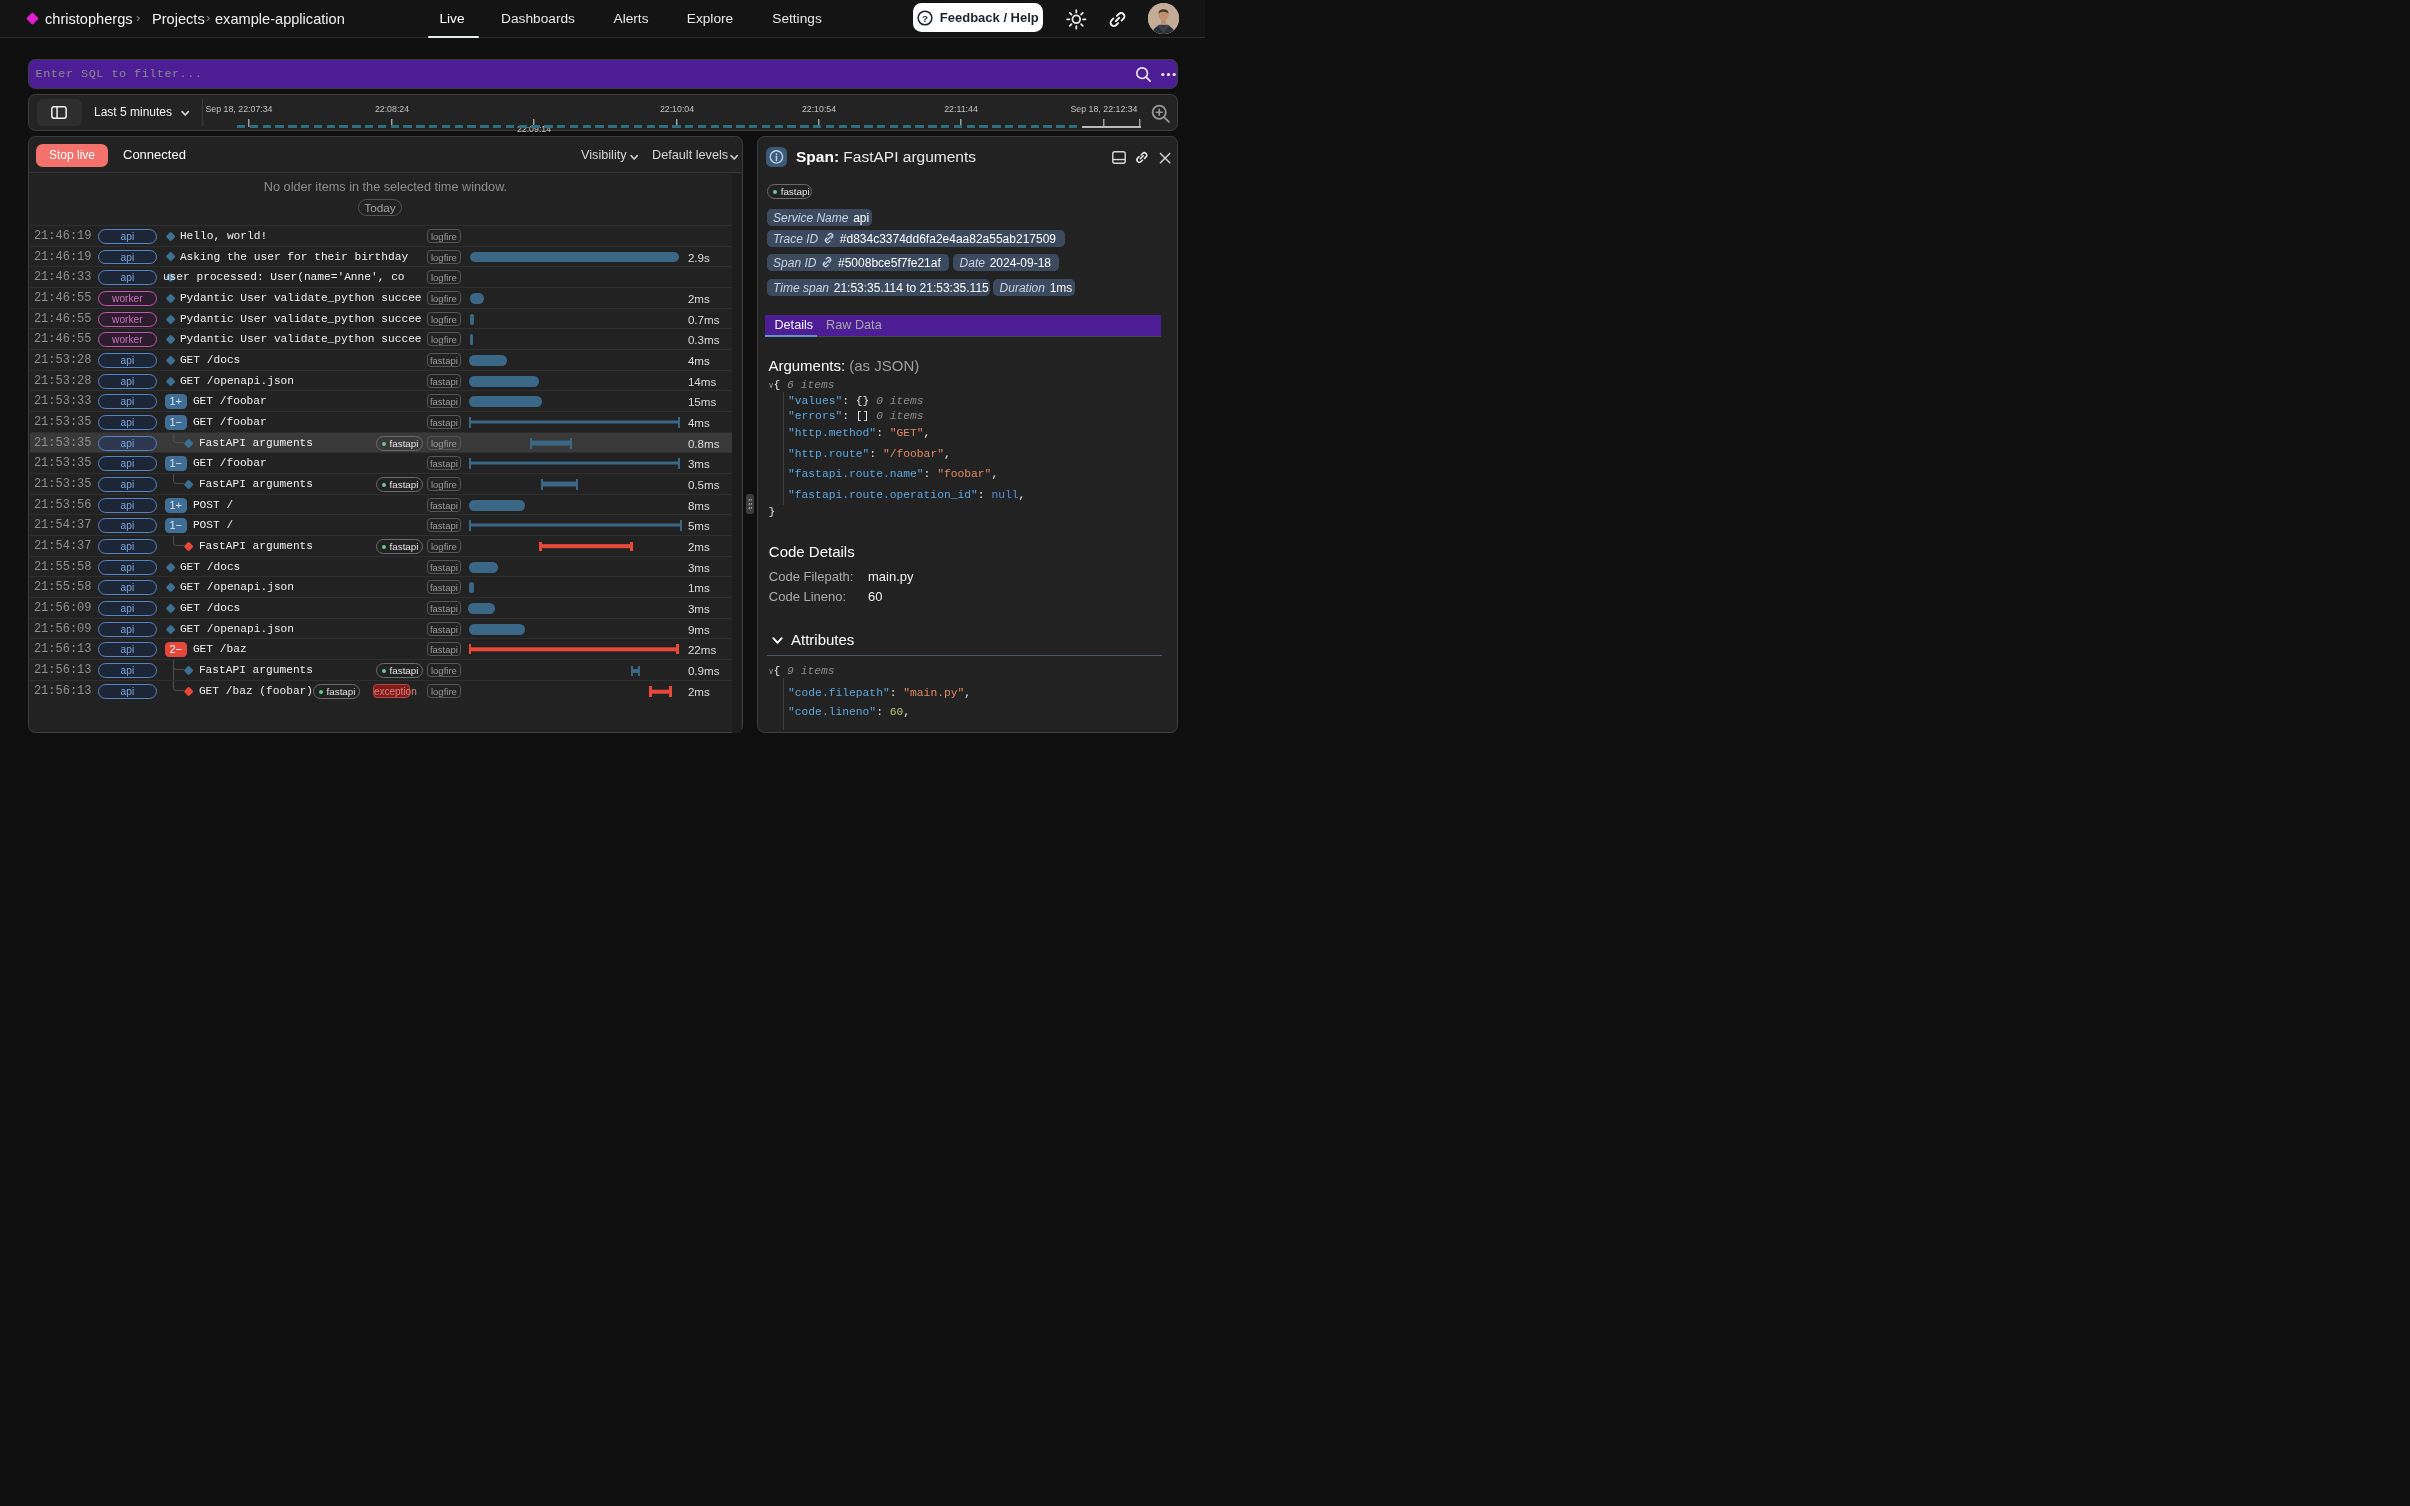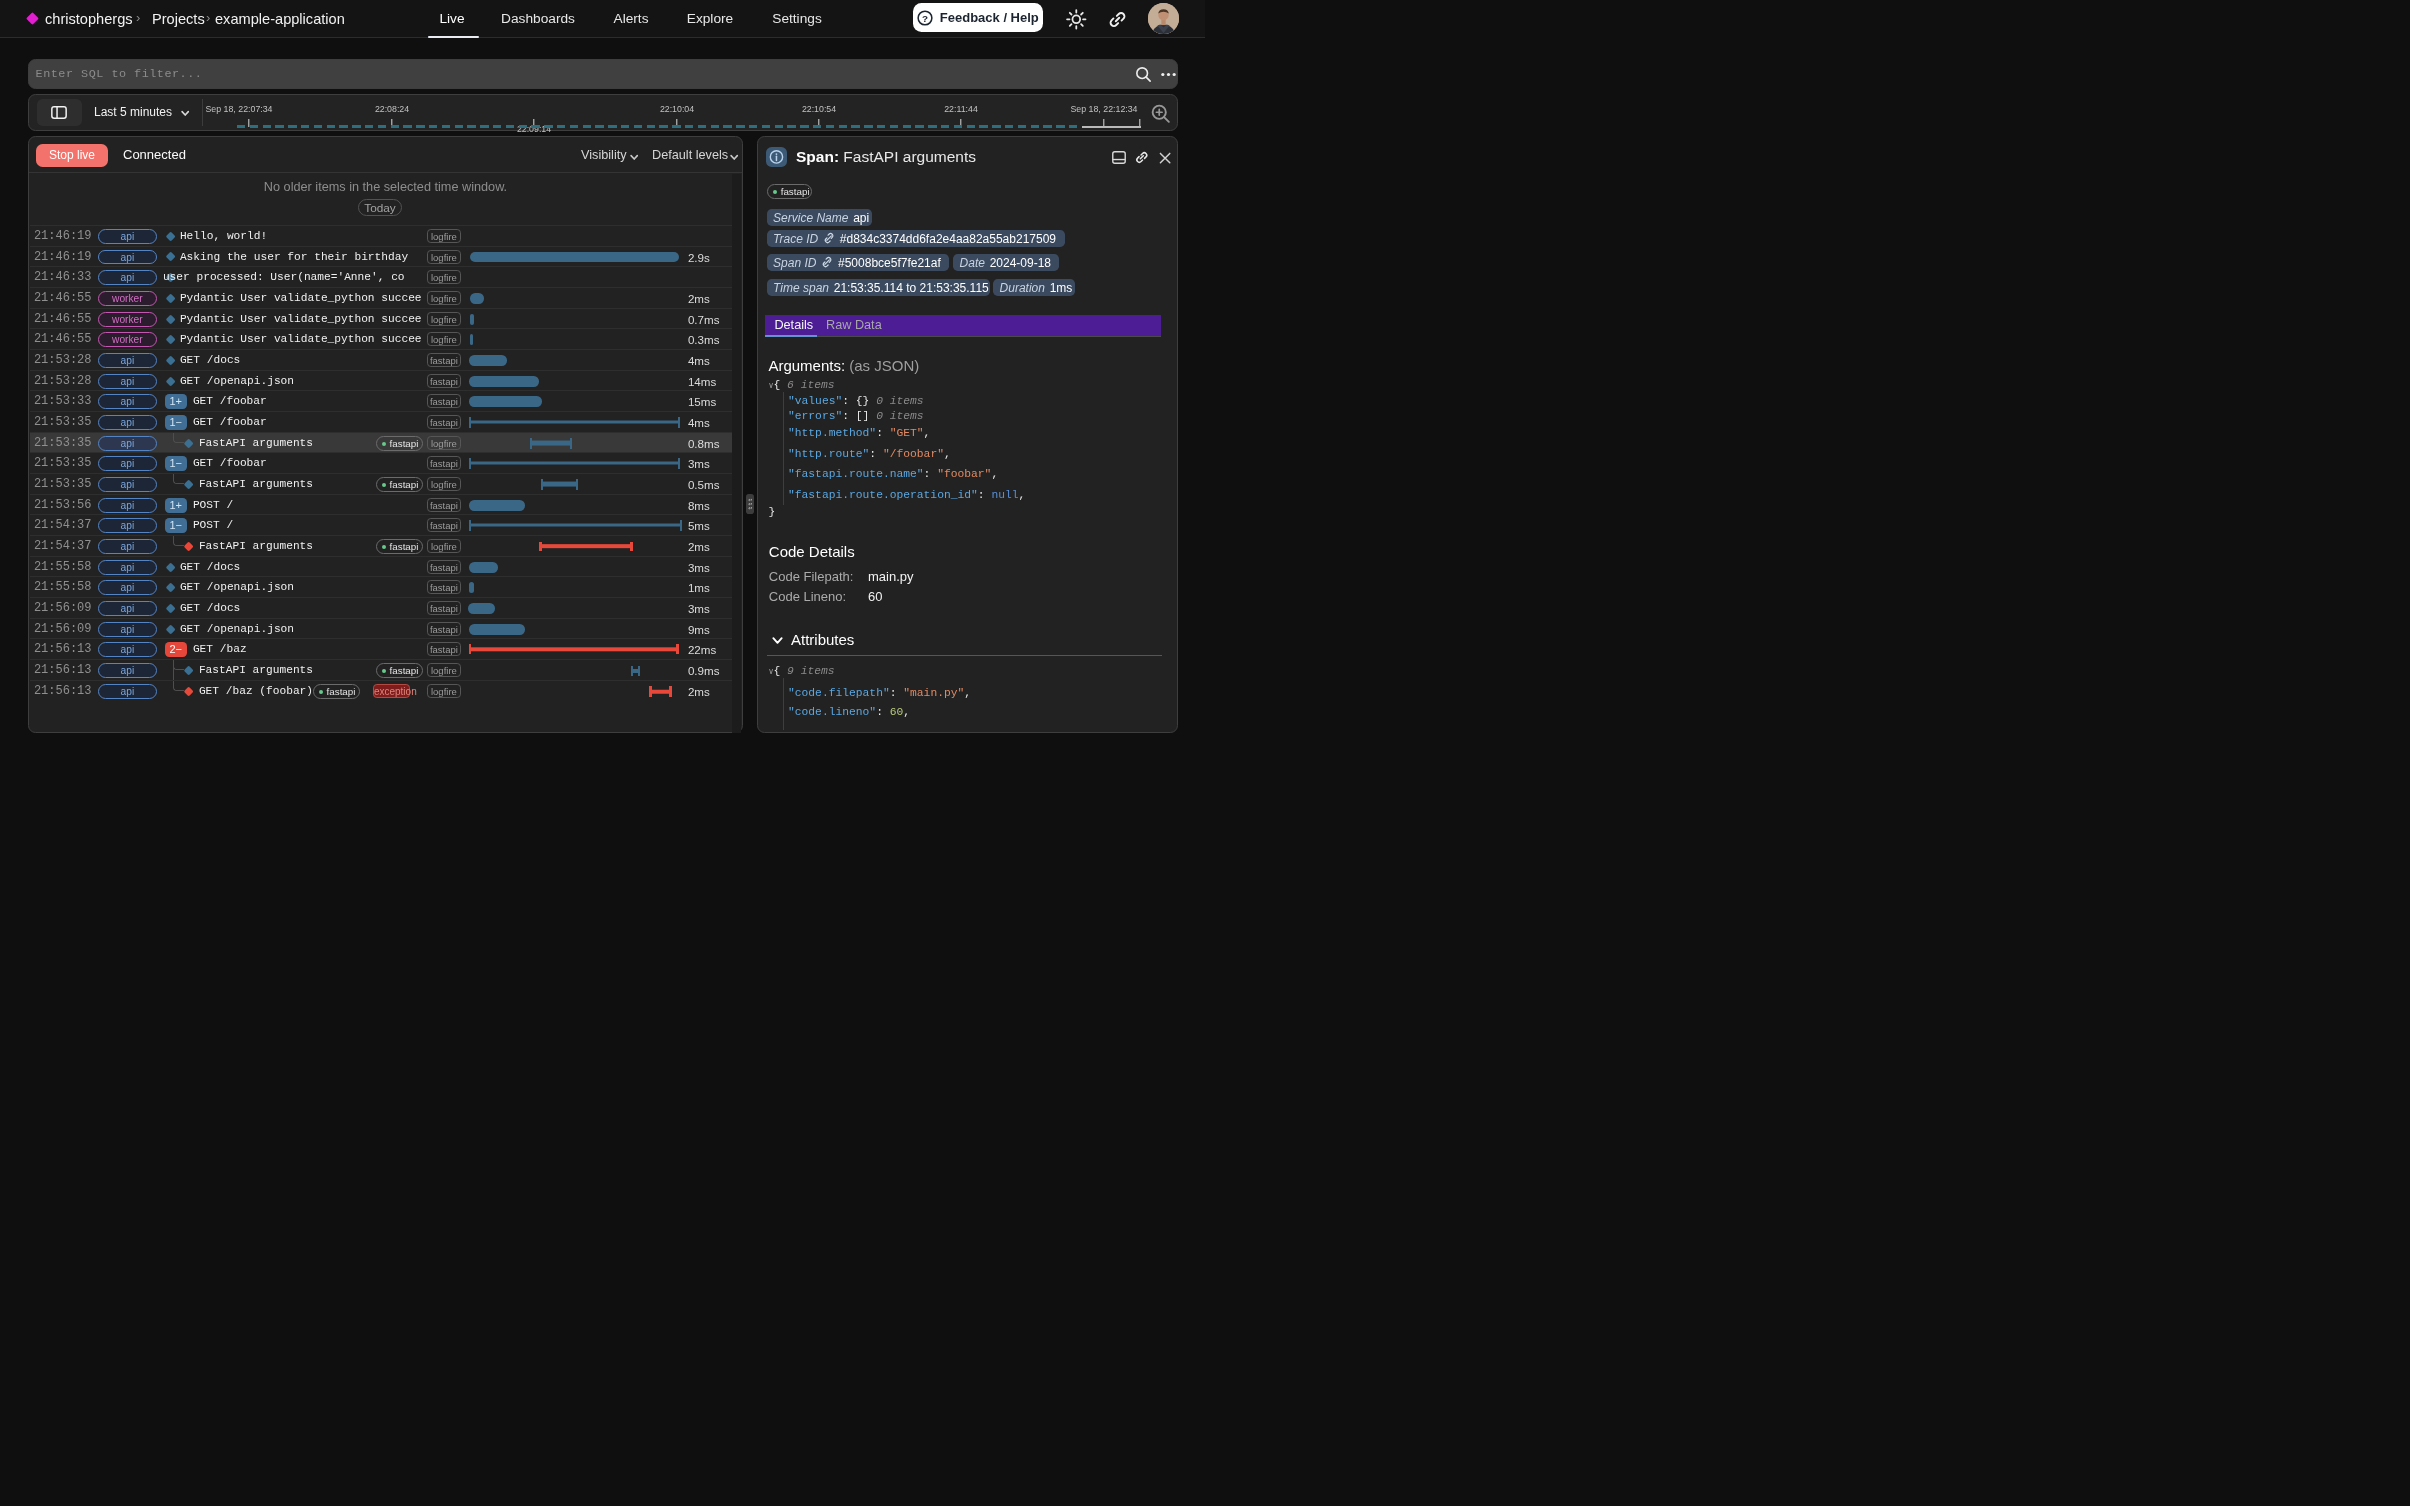--- a/index.html
+++ b/index.html
@@ -9,21 +9,21 @@
 .nav{position:absolute;left:0;top:0;width:1205px;height:38px;background:#141414;border-bottom:0.9px solid #2c2c2c;}
 .logo{position:absolute;left:28px;top:14px;width:8.9px;height:8.9px;background:#e21fd0;transform:rotate(45deg);border-radius:1.1px;}
 .crumb{position:absolute;top:0;height:38px;line-height:38px;font-size:14.6px;color:#f2f2f2;white-space:nowrap;}
 .csep{color:#8a8a8a;font-size:13px;line-height:36px;}
 .tab{position:absolute;top:0;height:38px;line-height:38px;font-size:13.7px;color:#e8e8e8;text-align:center;transform:translateX(-50%);}
 .tabu{position:absolute;left:428px;top:36px;width:51px;height:2.4px;background:#e8ecf2;border-radius:0.9px;}
 .fb{position:absolute;left:913px;top:3.3px;width:130px;height:29px;background:#fff;border-radius:8.5px;color:#1c2430;
  font-size:13px;font-weight:bold;display:flex;align-items:center;justify-content:center;gap:6.6px;}
 .avatar{position:absolute;left:1148px;top:3.3px;width:31px;height:31px;border-radius:50%;overflow:hidden;background:#c4ad97;}
 
-.sqlbar{position:absolute;left:28px;top:59px;width:1150px;height:30px;background:#404040;
+.sqlbar{position:absolute;left:28px;top:59px;width:1150px;height:30px;background:#4c1d95;
  border:0.9px solid #3e3e3e;border-radius:7.5px;}
 .sqlph{position:absolute;left:6.6px;top:0;height:28px;line-height:28px;font-size:11.8px;color:#8b8b8b;letter-spacing:0.5px;}
 
 .timebar{position:absolute;left:28px;top:94px;width:1150px;height:37px;background:#232323;
  border:0.9px solid #3e3e3e;border-radius:7.5px;}
 .sbtn{position:absolute;left:7.5px;top:4px;width:45px;height:27px;background:#2e2e2e;border-radius:5.6px;
  display:flex;align-items:center;justify-content:center;}
 .l5m{position:absolute;left:65px;top:0;height:35px;line-height:35px;font-size:12px;color:#f2f2f2;}
 .tdiv{position:absolute;left:173px;top:3.8px;width:0.9px;height:27px;background:#3c3c3c;}
 .tlab{position:absolute;top:8.5px;font-size:8.8px;color:#c2c2c2;transform:translateX(-50%);white-space:nowrap;}

